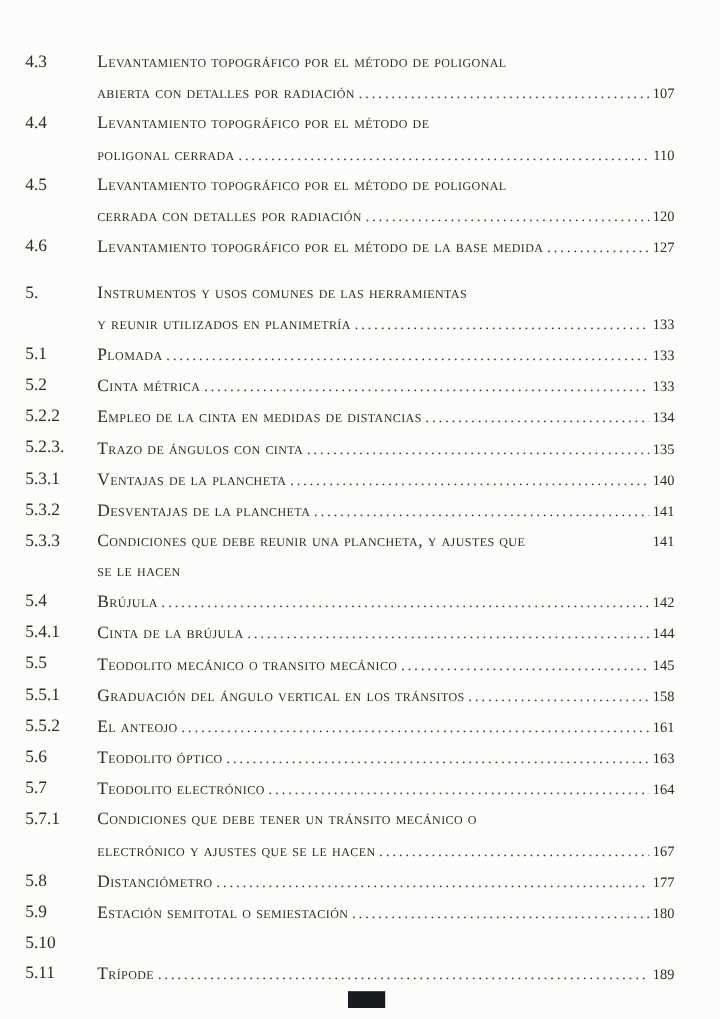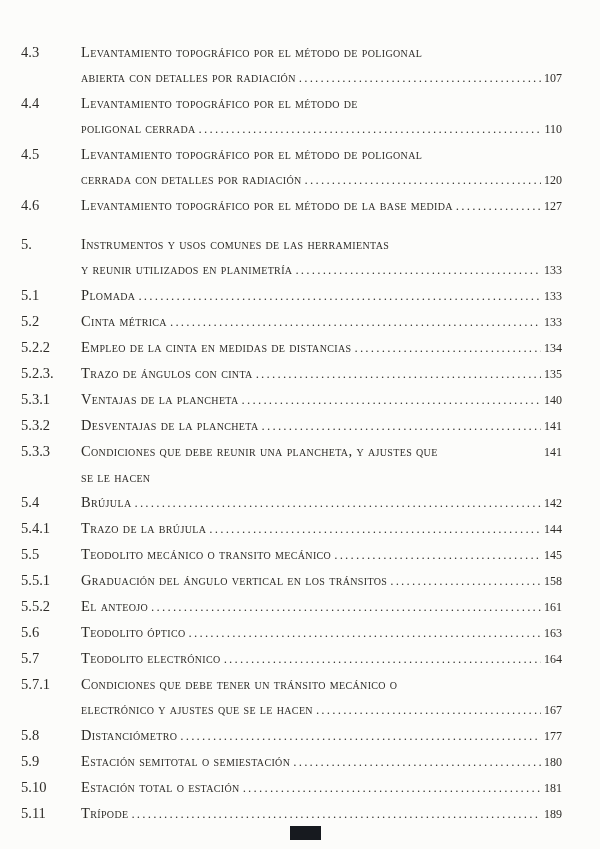--- a/index.html
+++ b/index.html
@@ -202,21 +202,21 @@
           <span class="dots"></span>
           <span class="pg">142</span>
         </span>
     </span>
   </div>
 
   <div class="row">
     <span class="num">5.4.1</span>
     <span class="body">
       <span class="line">
-          <span class="txt">Trazo de la brújula</span>
+          <span class="txt">Cinta de la brújula</span>
           <span class="dots"></span>
           <span class="pg">144</span>
         </span>
     </span>
   </div>
 
   <div class="row">
     <span class="num">5.5</span>
     <span class="body">
       <span class="line">
@@ -302,27 +302,20 @@
       <span class="line">
           <span class="txt">Estación semitotal o semiestación</span>
           <span class="dots"></span>
           <span class="pg">180</span>
         </span>
     </span>
   </div>
 
   <div class="row">
     <span class="num">5.10</span>
-    <span class="body">
-      <span class="line">
-          <span class="txt">Estación total o estación</span>
-          <span class="dots"></span>
-          <span class="pg">181</span>
-        </span>
-    </span>
   </div>
 
   <div class="row">
     <span class="num">5.11</span>
     <span class="body">
       <span class="line">
           <span class="txt">Trípode</span>
           <span class="dots"></span>
           <span class="pg">189</span>
         </span>

